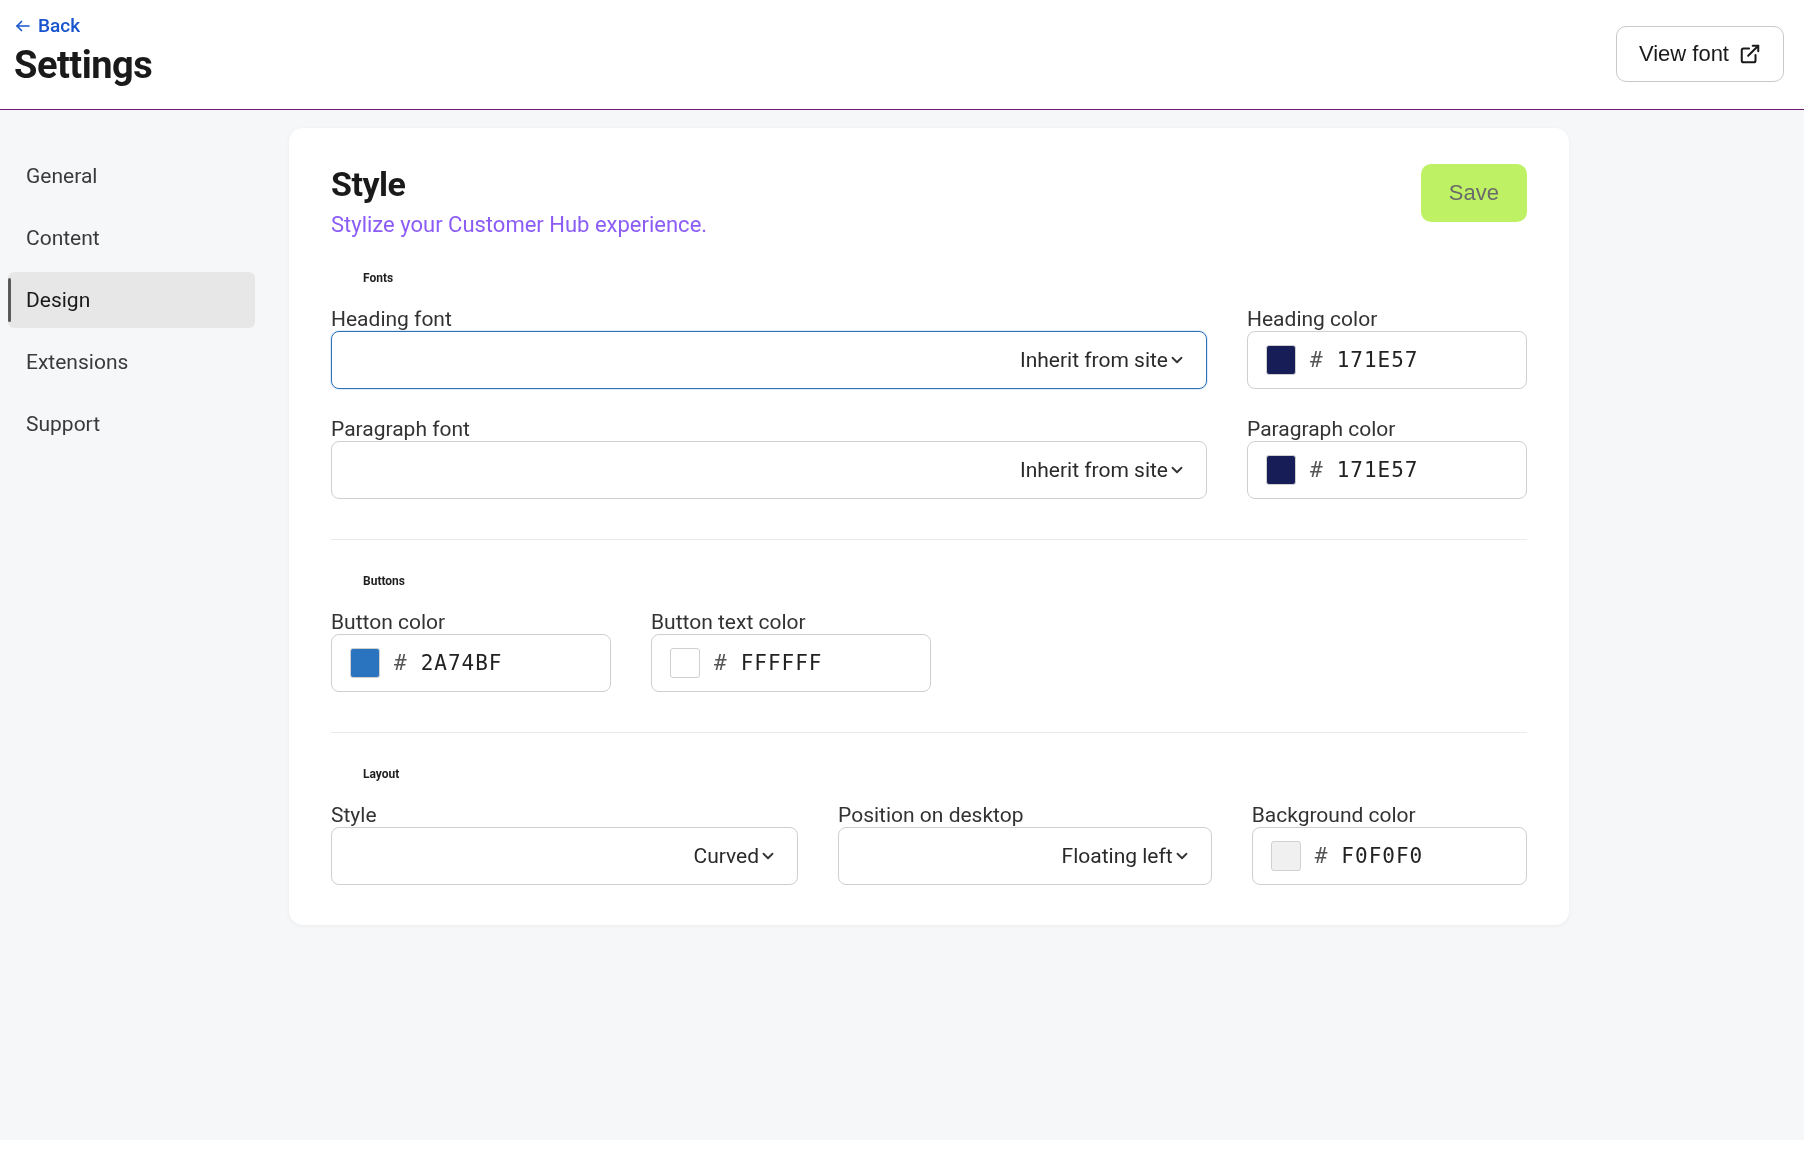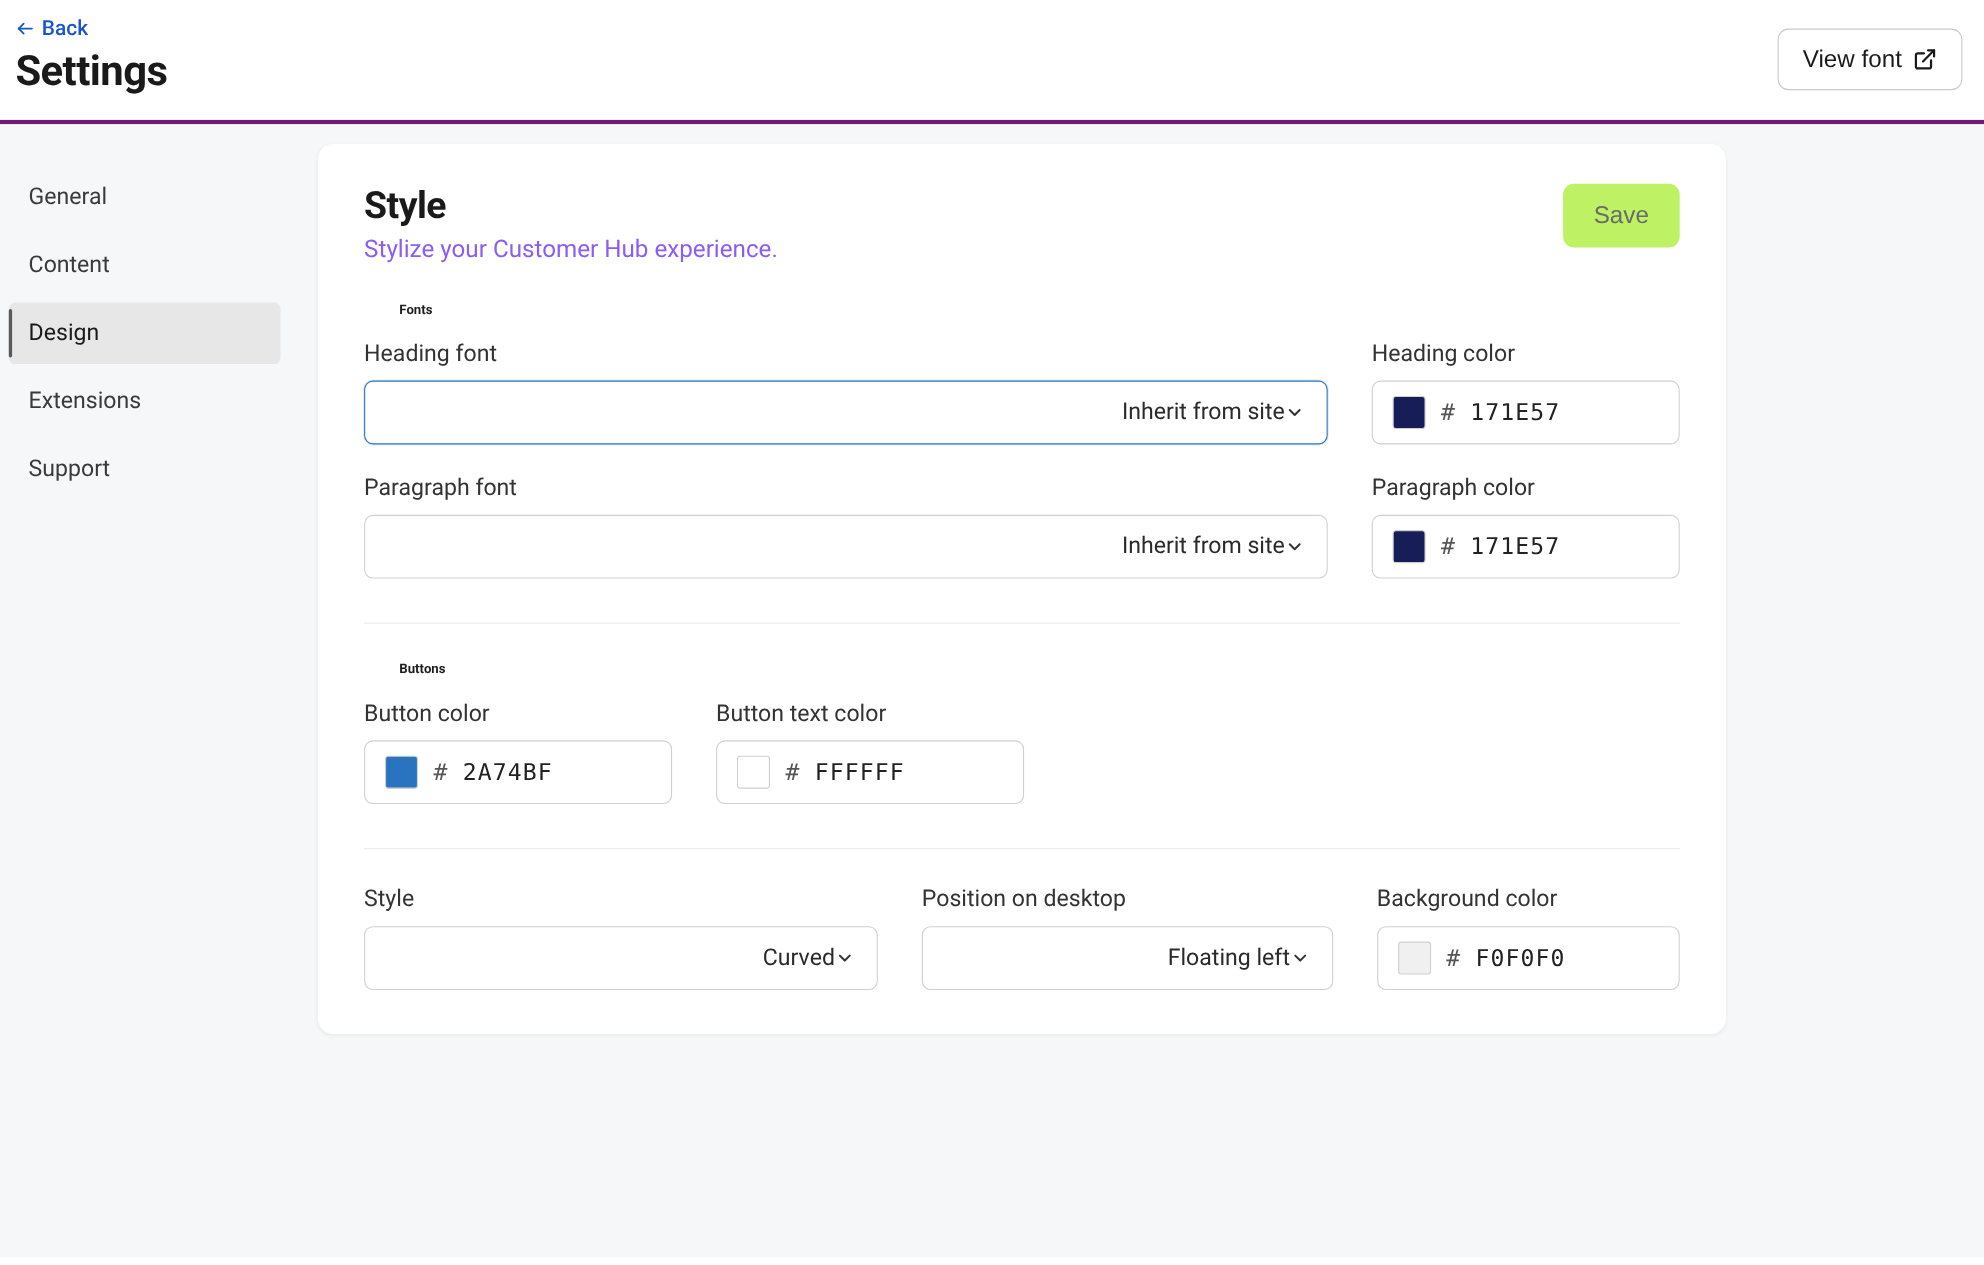--- a/index.html
+++ b/index.html
@@ -10,21 +10,21 @@
     color: #1a1a1a;
     font-size: 18px;
   }
 
   
   .header {
     display: flex;
     justify-content: space-between;
     align-items: flex-start;
     padding: 14px 20px 22px 14px;
-    border-bottom: 4px solid #701a75;
+    border-bottom: 1px solid #701a75;
   }
   .header-left { display: flex; flex-direction: column; gap: 6px; }
   .back-link {
     display: inline-flex;
     align-items: center;
     gap: 6px;
     color: #1854cc;
     font-size: 19px;
     font-weight: 500;
     text-decoration: none;
@@ -137,21 +137,21 @@
     margin: 40px 0 34px 0;
   }
 
   .row {
     display: flex;
     gap: 40px;
     margin-bottom: 28px;
   }
   .row:last-child { margin-bottom: 0; }
 
-  .field { display:flex; flex-direction:column; gap:12px; }
+  .field { display:flex; flex-direction:column; }
   .field-label { font-size: 21px; color: #333; }
 
   .select {
     display:flex;
     align-items:center;
     justify-content:flex-end;
     border: 1.5px solid #cfcfcf;
     border-radius: 8px;
     height: 58px;
     padding: 0 20px;
@@ -311,20 +311,21 @@
           <div class="color-input">
             <span class="swatch" style="background:#FFFFFF"></span>
             <span class="hash">#</span>
             <span class="hex">FFFFFF</span>
           </div>
         </div>
       </div>
 
       <hr class="divider">
 
+      <div class="section-label">Layout</div>
 
       <div class="row">
         <div class="field layout-select-col">
           <div class="field-label">Style</div>
           <div class="select">
             <span>Curved</span>
             <svg viewBox="0 0 24 24" fill="none" stroke="#333" stroke-width="2.4" stroke-linecap="round" stroke-linejoin="round">
                 <polyline points="6 9 12 15 18 9"></polyline>
               </svg>
           </div>

